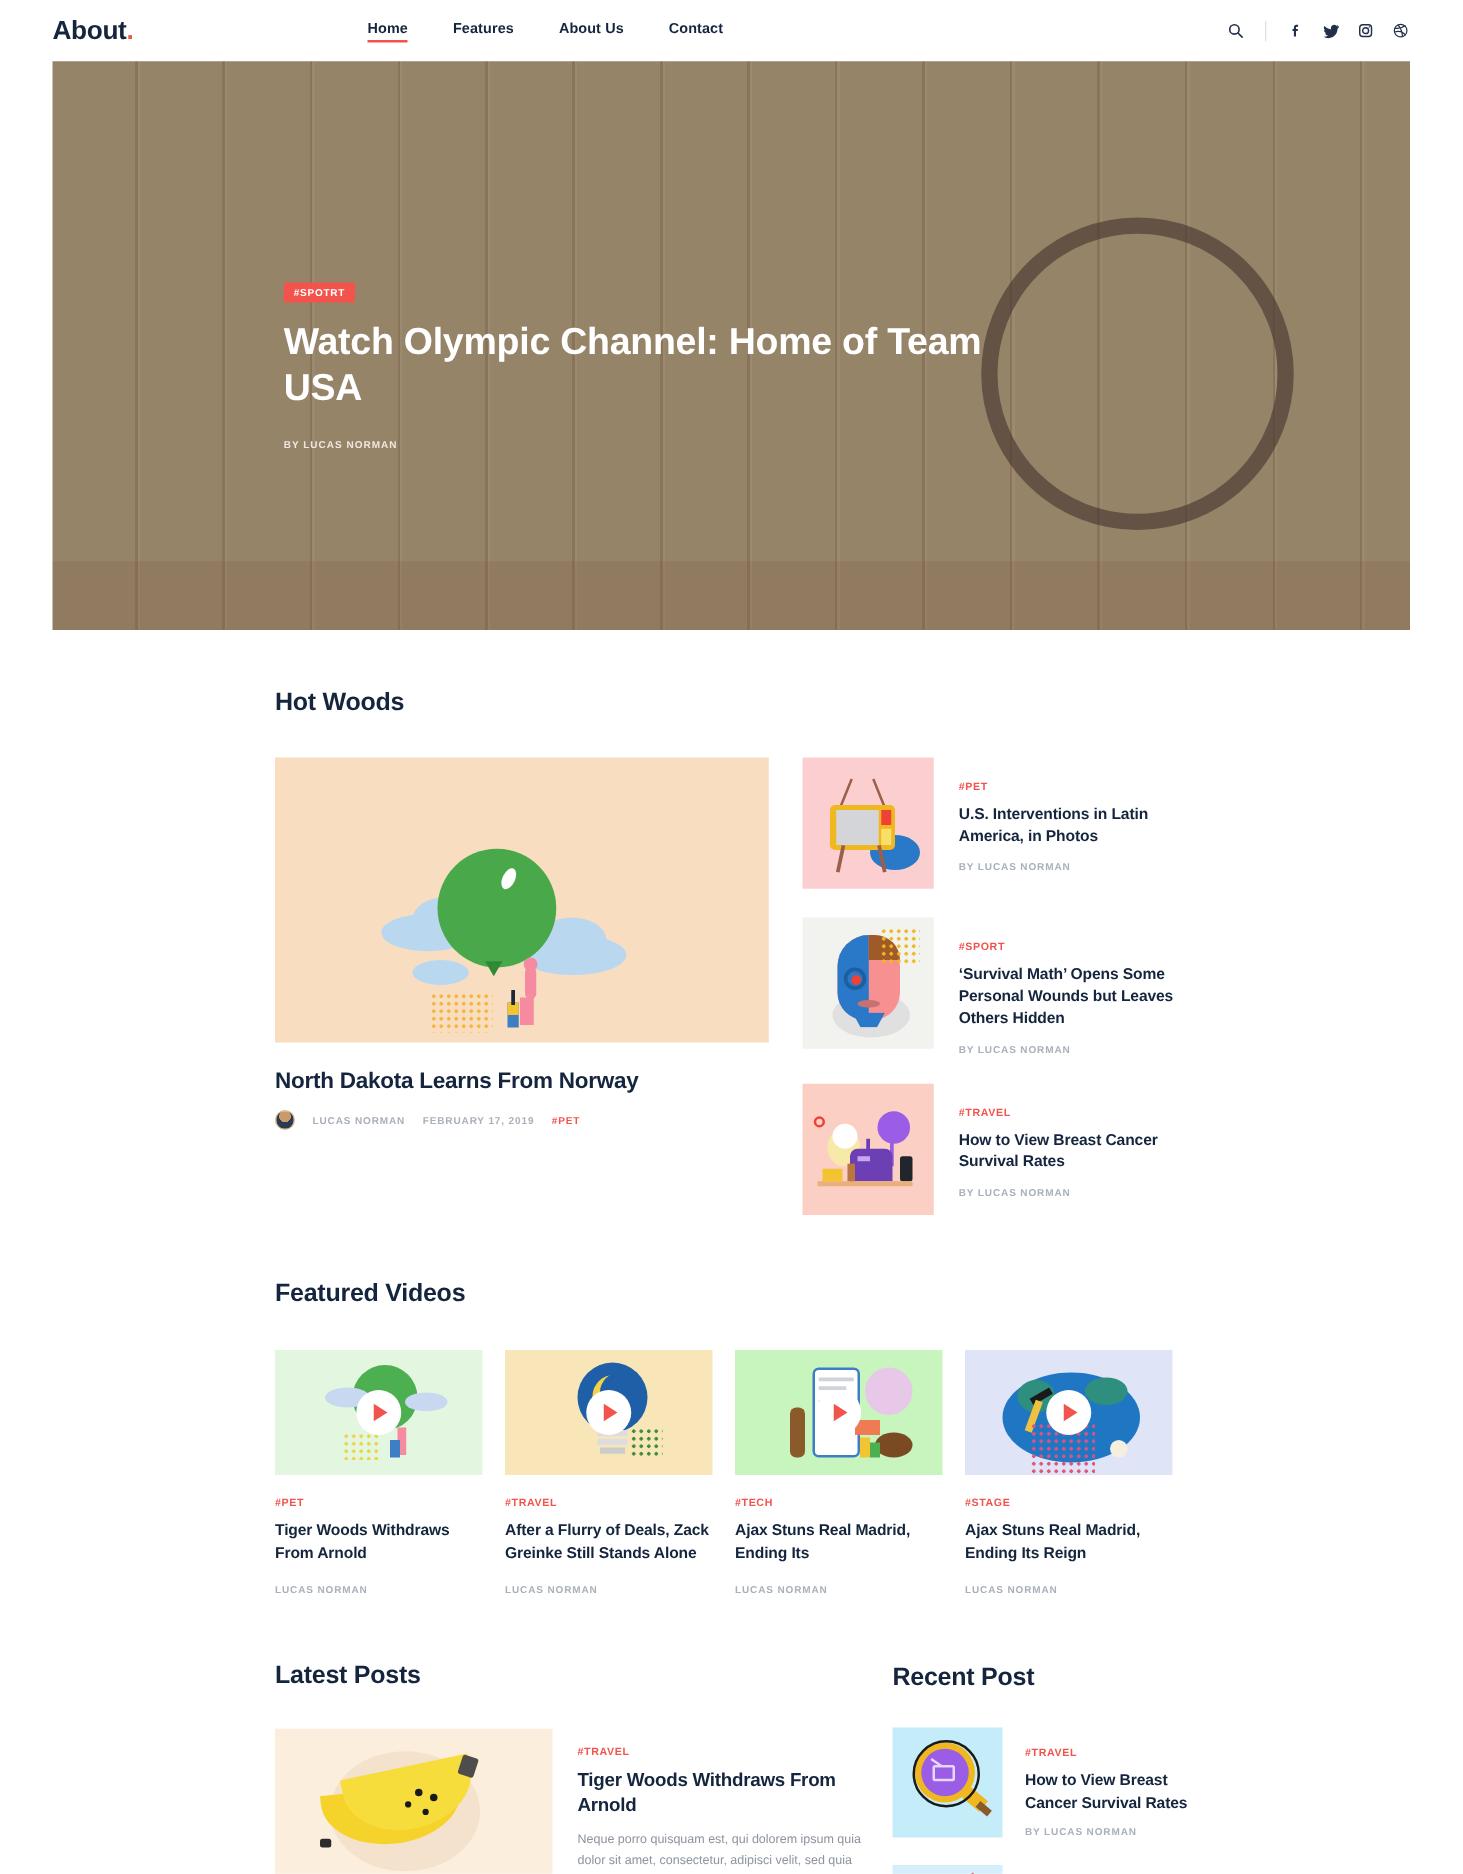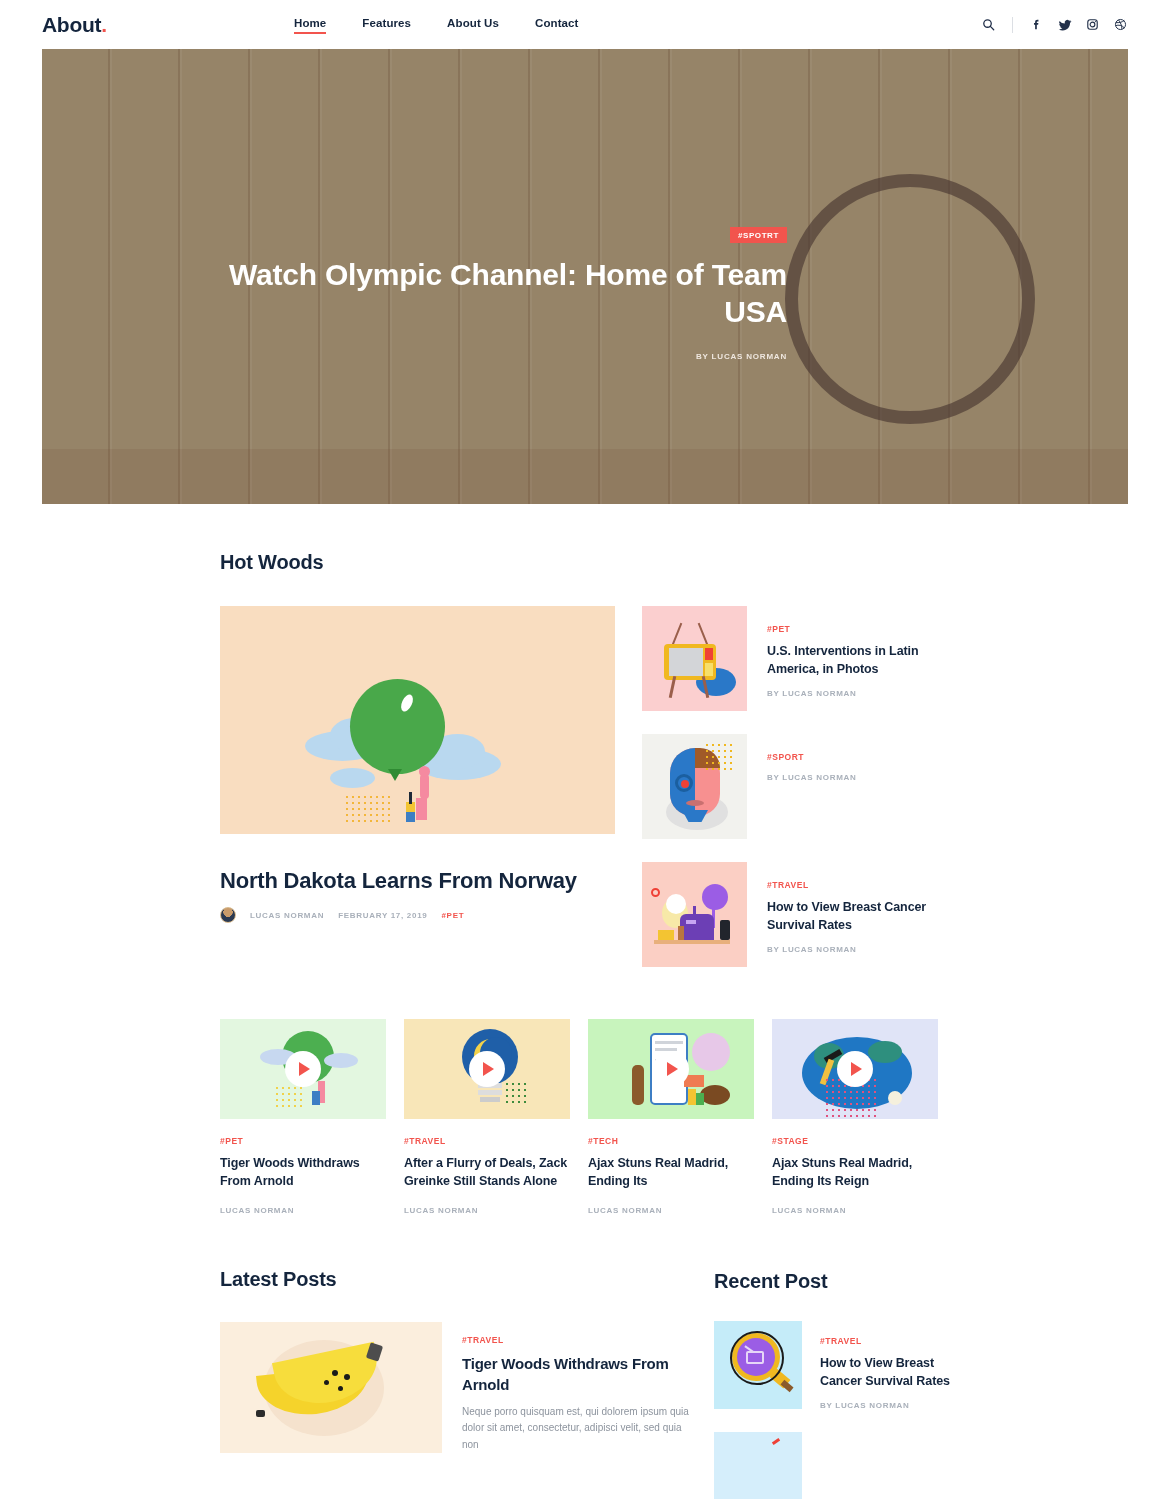--- a/index.html
+++ b/index.html
@@ -119,21 +119,20 @@
     font-weight: bold;
     color: rgba(70,52,46,0.75);
     font-family: "DejaVu Sans", sans-serif;
     letter-spacing: -2px;
   }
   .hero-content {
     position: absolute;
     left: 185px;
     top: 175px;
     width: 560px;
-    text-align: right;
   }
   .tag-pill {
     display: inline-block;
     background: #f2544d;
     color: #ffffff;
     font-size: 8px;
     font-weight: bold;
     letter-spacing: 0.6px;
     padding: 4px 8px 3px;
   }
@@ -182,22 +181,22 @@
   
   .hotnews { margin-top: 47px; }
   .hot-grid { display: flex; gap: 27px; margin-top: 32px; }
   .hot-main { width: 395px; flex: none; }
   .hot-main-img {
     width: 395px; height: 228px;
     background: #f9ddc0;
     position: relative; overflow: hidden;
   }
   .hot-main-title {
-    margin-top: 34px;
-    font-size: 22px;
+    margin-top: 20px;
+    font-size: 18px;
     font-weight: bold;
     letter-spacing: -0.2px;
   }
   .meta-row {
     display: flex; align-items: center; gap: 14px;
     margin-top: 13px;
   }
   .avatar {
     width: 16px; height: 16px; border-radius: 50%;
     background: radial-gradient(circle at 50% 30%, #c99b6a 0 38%, #2b3a52 40% 100%);
@@ -421,20 +420,21 @@
                 <div class="sh round" style="left:33px;top:40px;width:18px;height:18px;background:#2a78c8;border:3px solid #1b5fa0;"></div>
                 <div class="sh round" style="left:39px;top:46px;width:8px;height:8px;background:#ef4136;"></div>
                 <div class="sh" style="left:53px;top:14px;width:25px;height:20px;background:#a05a28;border-radius:0 22px 0 0;"></div>
                 <div class="sh dots" style="left:62px;top:8px;width:32px;height:30px;color:#f0b820;"></div>
                 <div class="sh round" style="left:44px;top:66px;width:18px;height:6px;background:#c97070;"></div>
                 <div class="sh" style="left:40px;top:76px;width:26px;height:12px;background:#2a78c8;clip-path:polygon(0 0,100% 0,75% 100%,25% 100%);"></div>
               </div>
             </div>
             <div class="hot-body">
               <div class="cat">#SPORT</div>
+              <div class="hot-item-title">‘Survival Math’ Opens Some Personal Wounds but Leaves Others Hidden</div>
               <div class="byline hot-item-by">BY LUCAS NORMAN</div>
             </div>
           </div>
 
           <div class="hot-item">
             <div class="hot-thumb" style="background:#fbcfc4">
               <div class="ill">
                 <div class="sh round" style="left:9px;top:26px;width:9px;height:9px;border:2px solid #ef4136;"></div>
                 <div class="sh round" style="left:60px;top:22px;width:26px;height:26px;background:#9b5de5;"></div>
                 <div class="sh" style="left:70px;top:44px;width:3px;height:22px;background:#9b5de5;"></div>
@@ -454,20 +454,21 @@
               <div class="hot-item-title">How to View Breast Cancer Survival Rates</div>
               <div class="byline hot-item-by">BY LUCAS NORMAN</div>
             </div>
           </div>
 
         </div>
       </div>
     </div>
 
     <div class="videos">
+      <div class="section-title">Featured Videos</div>
       <div class="video-grid">
 
         <div class="video-card">
           <div class="video-thumb" style="background:#e3f7e0">
             <div class="ill">
               <div class="sh round" style="left:62px;top:12px;width:52px;height:52px;background:#4caf50;"></div>
               <div class="sh round" style="left:40px;top:30px;width:36px;height:16px;background:#c7d8f0;"></div>
               <div class="sh round" style="left:104px;top:34px;width:34px;height:15px;background:#c7d8f0;"></div>
               <div class="sh dots" style="left:54px;top:66px;width:30px;height:22px;color:#f0d24a;"></div>
               <div class="sh" style="left:98px;top:62px;width:7px;height:22px;background:#f58aa0;"></div>

